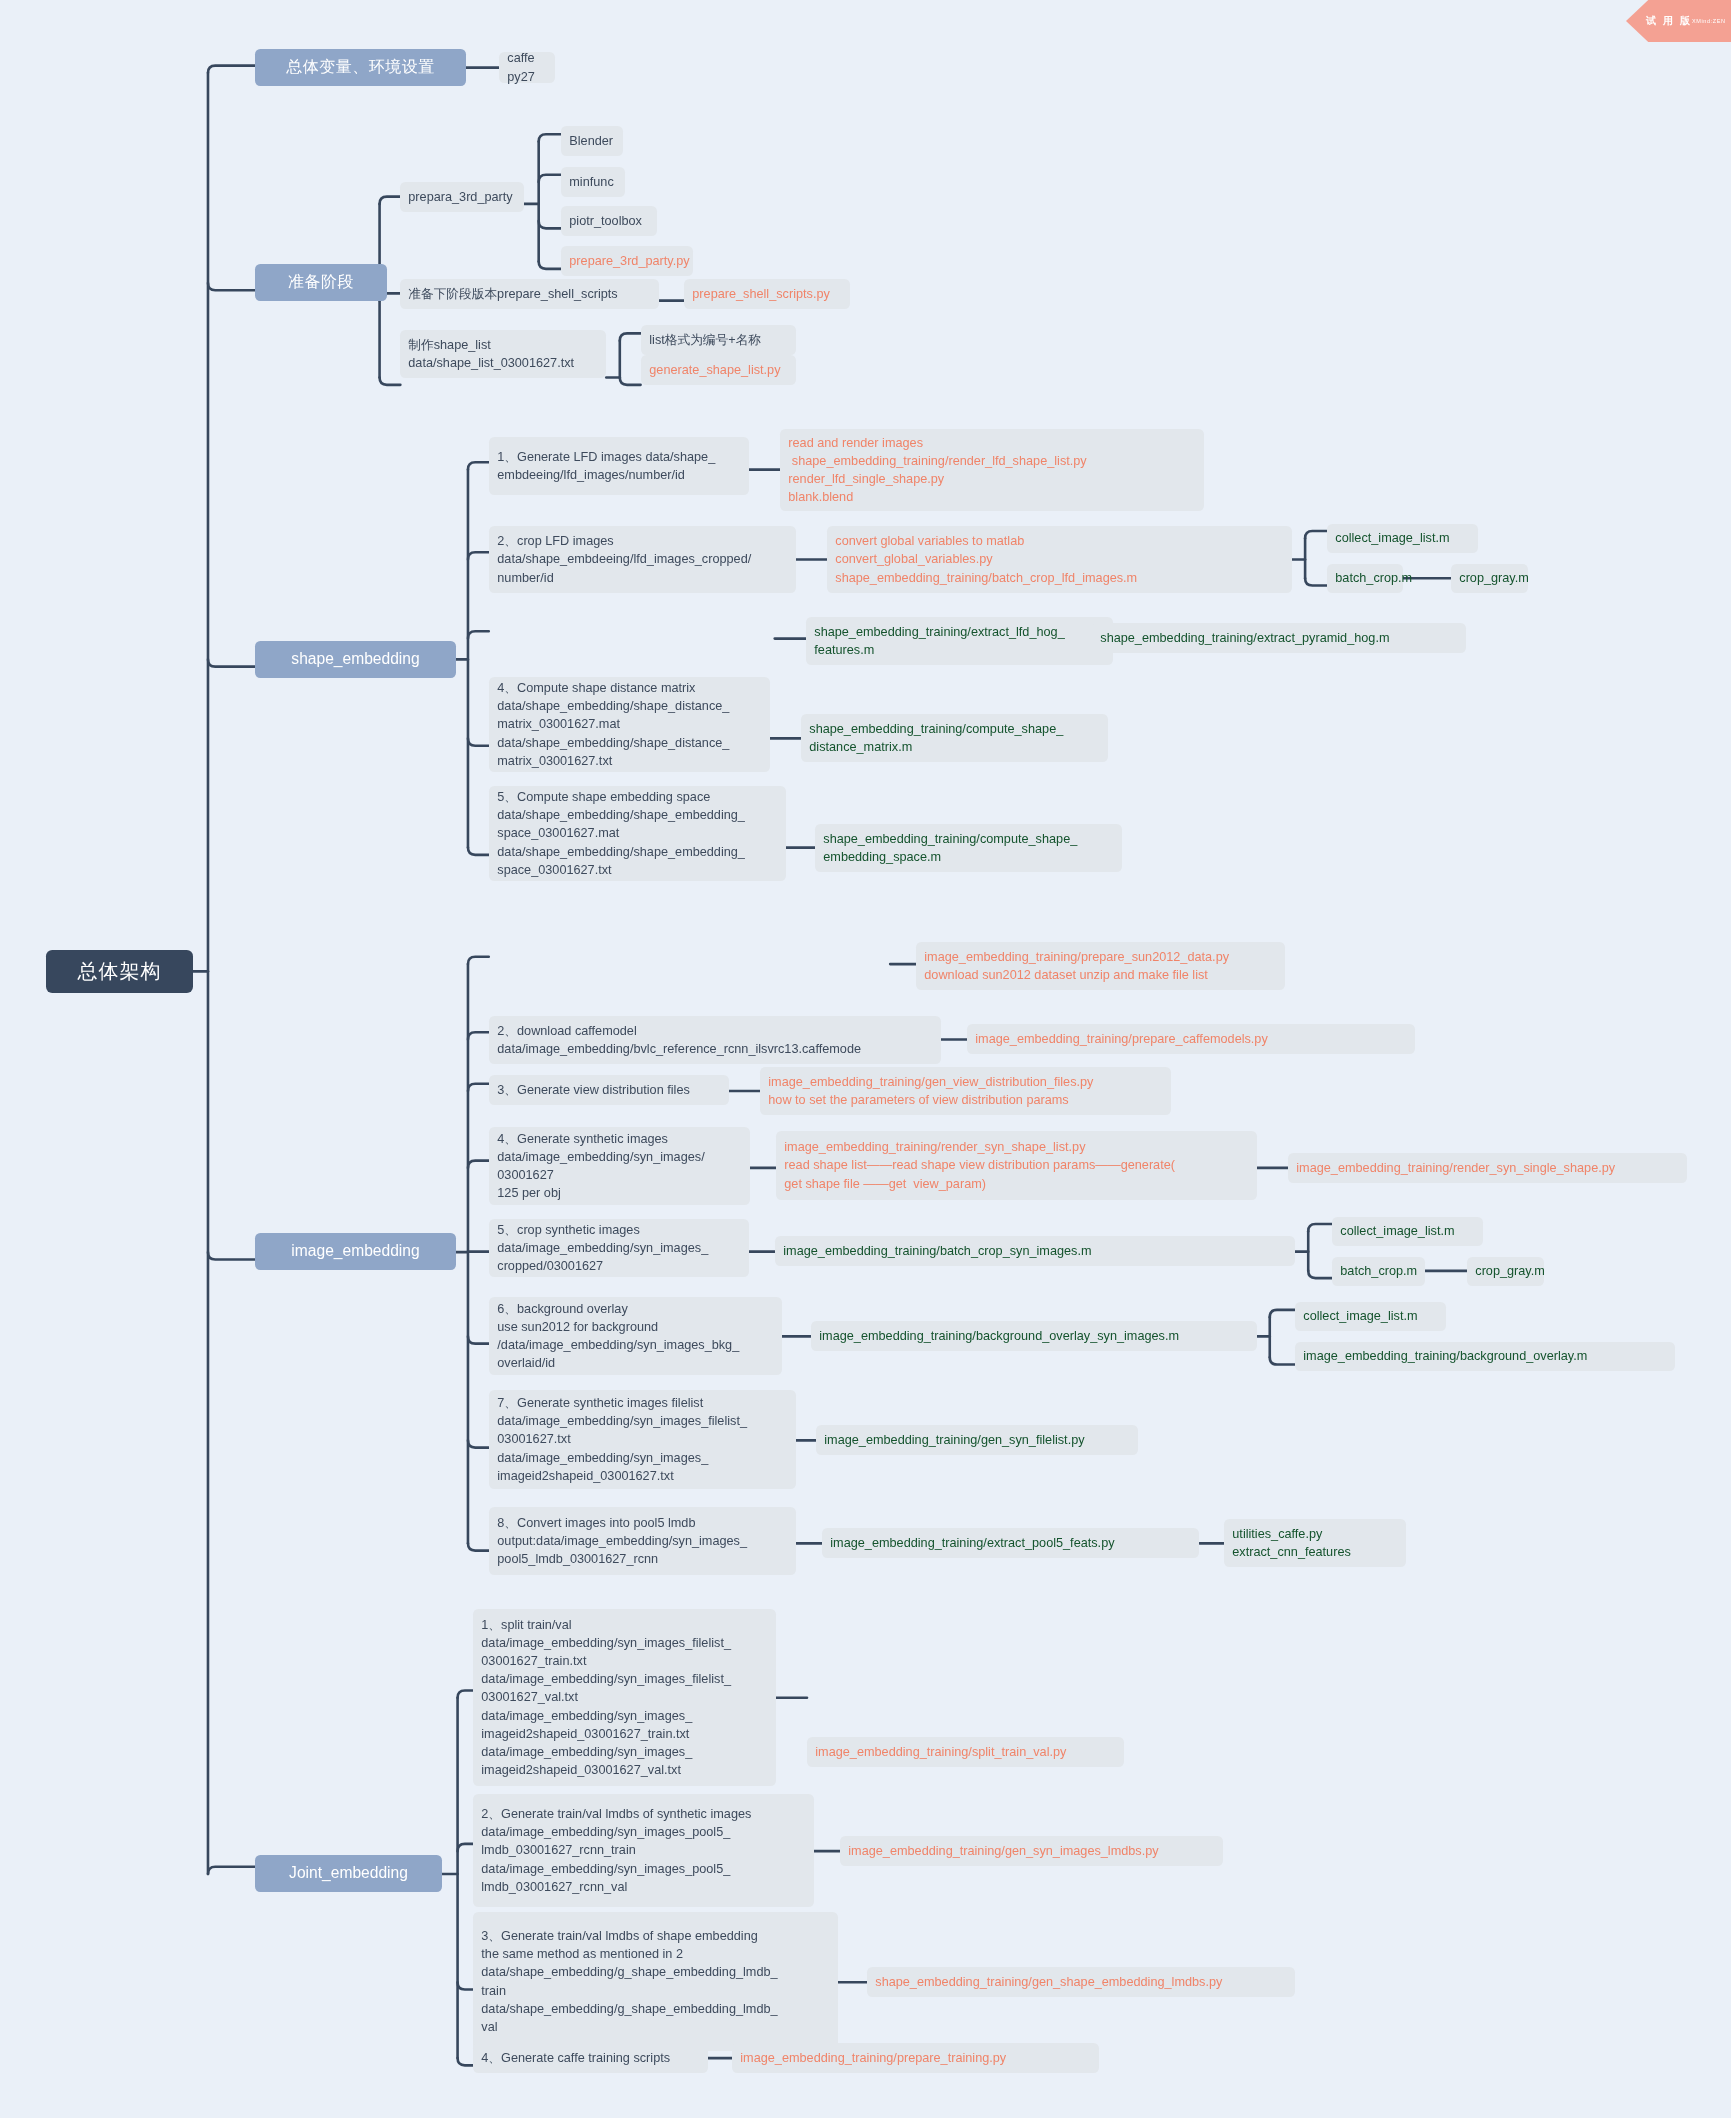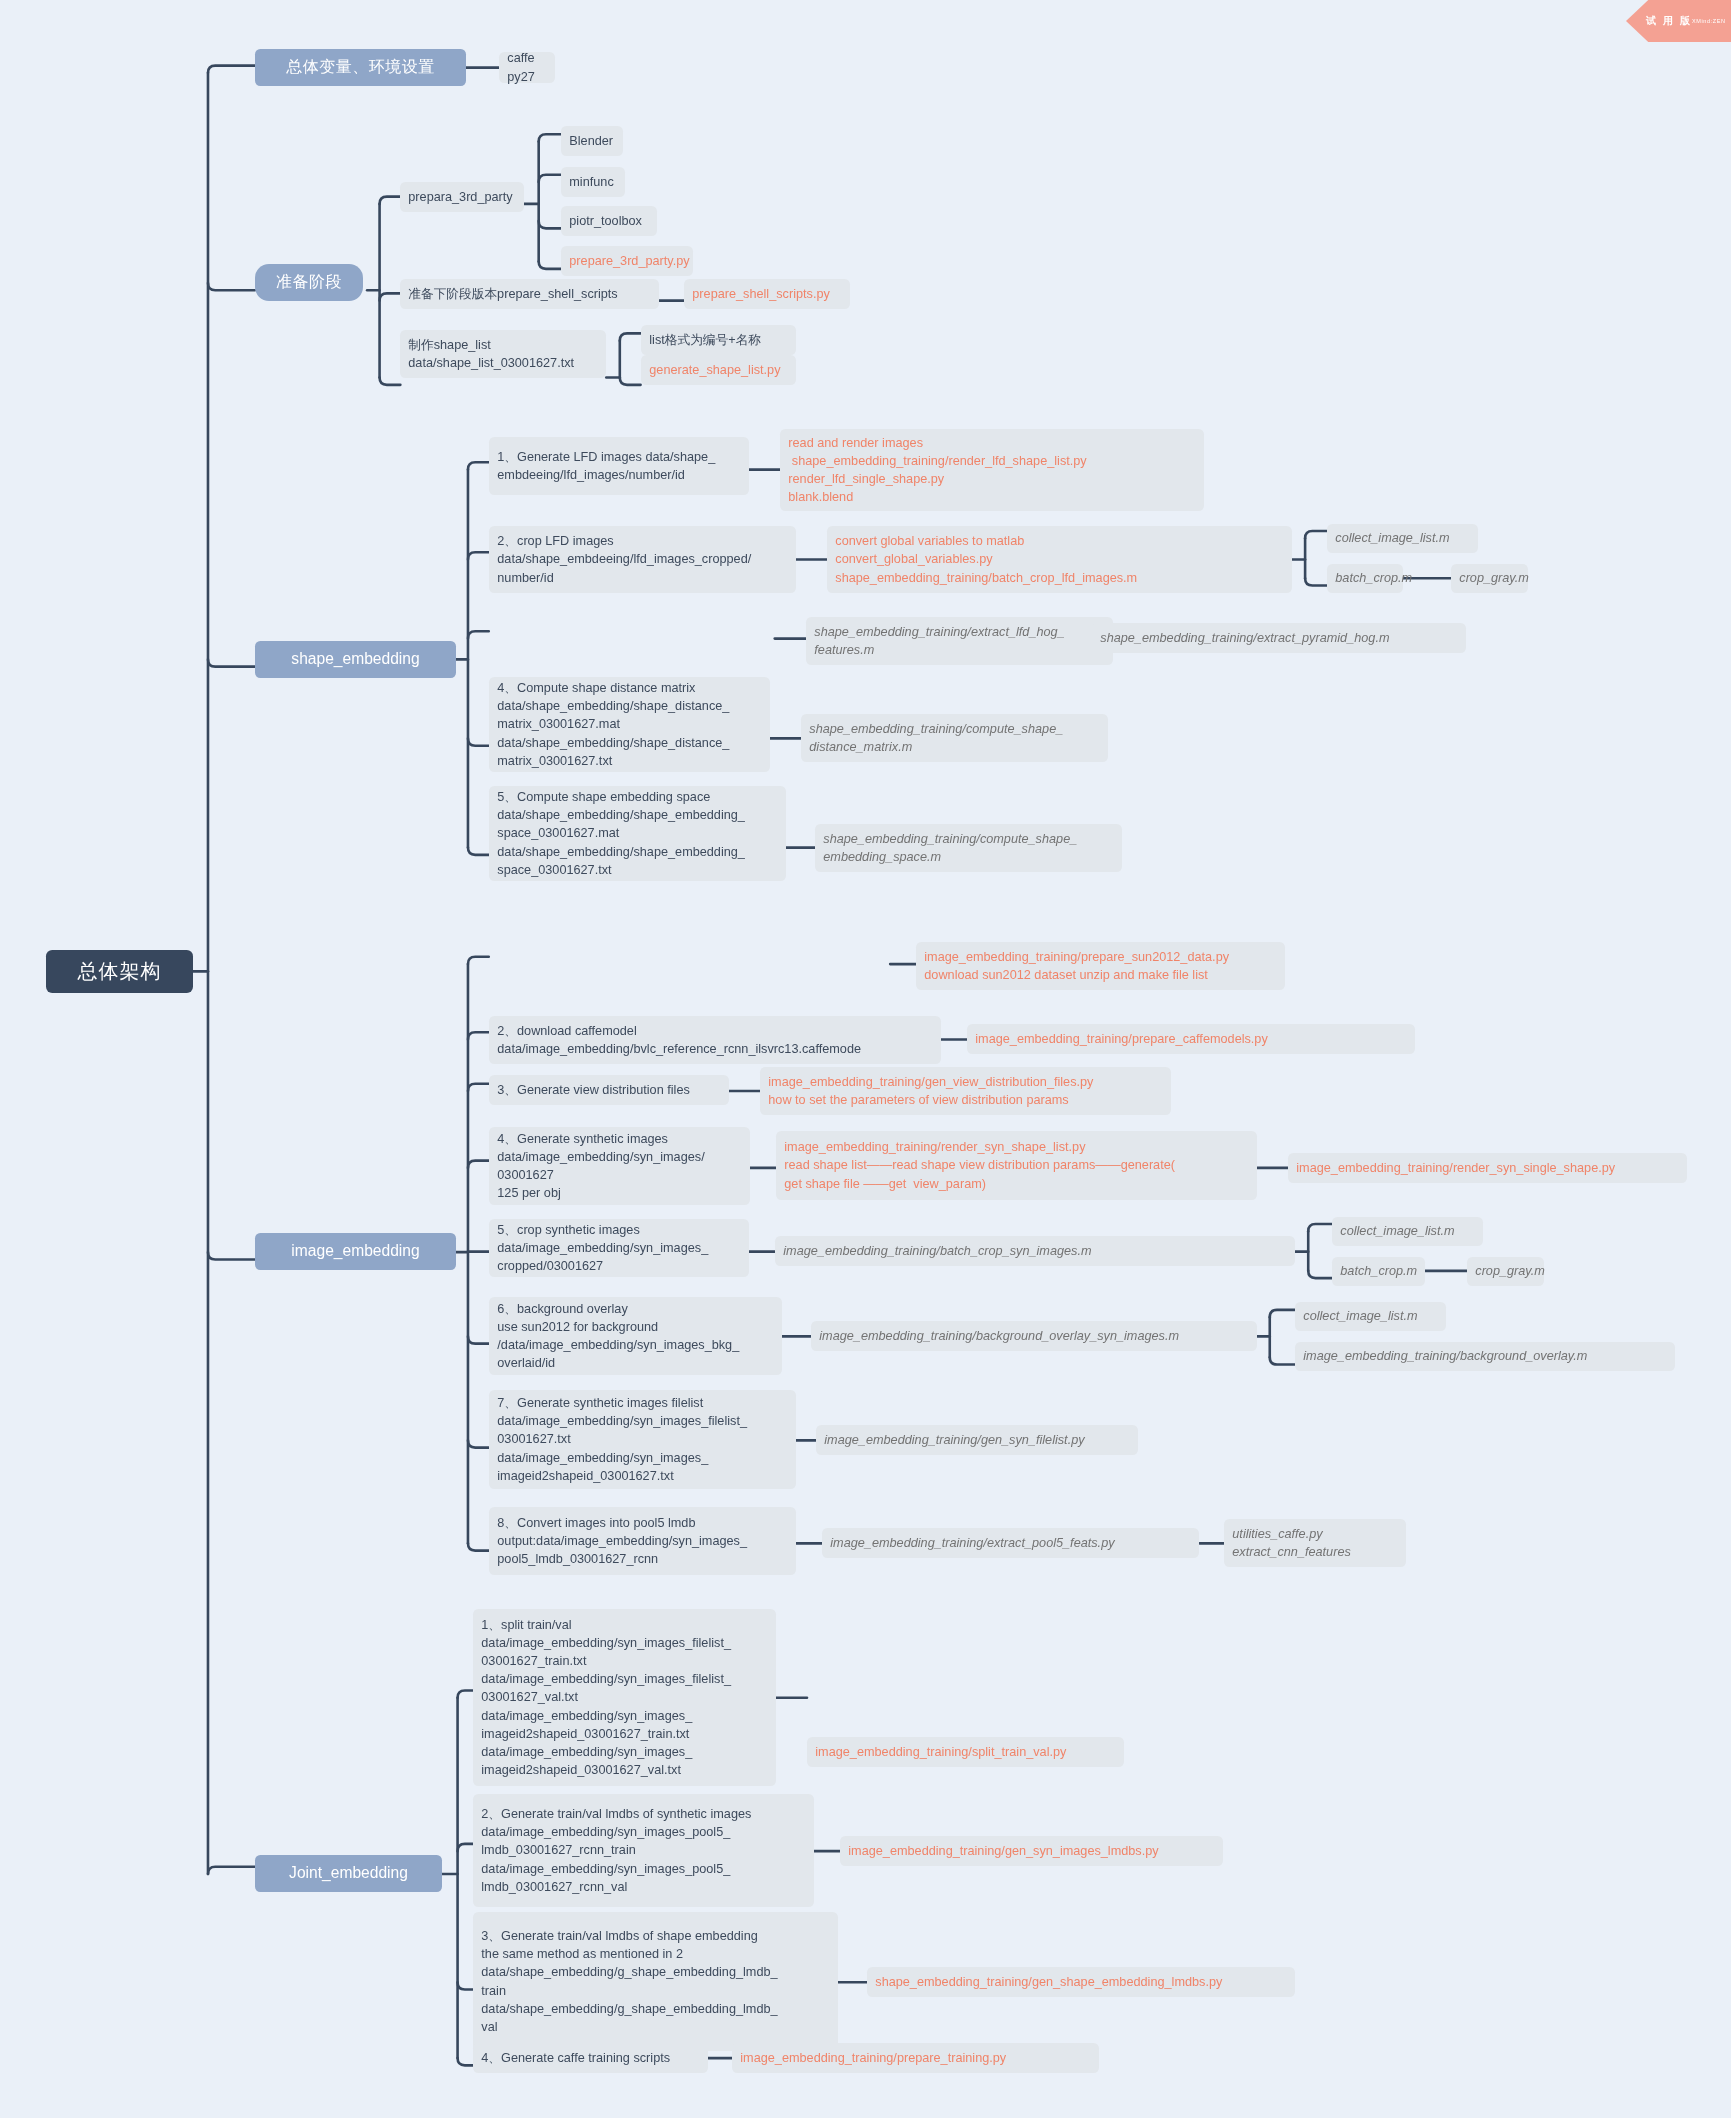--- a/index.html
+++ b/index.html
@@ -50,21 +50,21 @@
   }
   .main.cn{font-size:16px;letter-spacing:0.5px;}
   
   .leaf{
     background:#e2e7ec;
     color:#3d4a5c;
     font-size:12.7px;
     padding:6.8px 8.3px;
   }
   .leaf.red{color:#f08469;}
-  .leaf.teal{color:#737373;font-style:italic;}
+  .leaf.teal{color:#14532d;}
   .watermark{
     position:absolute;
     top:0;right:0;
     width:106px;height:42px;
     background:#f4a193;
     -webkit-clip-path:polygon(21% 0%,100% 0%,100% 100%,21% 100%,0% 50%);
     clip-path:polygon(21% 0%,100% 0%,100% 100%,21% 100%,0% 50%);
     color:#ffffff;
     display:flex;
     flex-direction:row;
@@ -198,21 +198,21 @@
   <div class="watermark">
     <div class="wm1">试 用 版</div>
     <div class="wm2">XMind:ZEN</div>
   </div>
 
   <div class="node root" style="left:46px;top:950px;width:147px;height:43px;">总体架构</div>
 
   <div class="node main cn" style="left:255px;top:49px;width:211px;height:37px;">总体变量、环境设置</div>
   <div class="node leaf" style="left:499px;top:52px;width:56px;height:31px;">caffe py27</div>
 
-  <div class="node main cn" style="left:255px;top:264px;width:108px;height:37px;border-radius:14px;">准备阶段</div>
+  <div class="node main cn" style="left:255px;top:264px;width:132px;height:37px;">准备阶段</div>
 
   <div class="node leaf" style="left:400px;top:182px;width:124px;height:30px;">prepara_3rd_party</div>
 
   <div class="node leaf" style="left:561px;top:126px;width:62px;height:30px;">Blender</div>
   <div class="node leaf" style="left:561px;top:167px;width:64px;height:30px;">minfunc</div>
   <div class="node leaf" style="left:561px;top:206px;width:96px;height:30px;">piotr_toolbox</div>
   <div class="node leaf red" style="left:561px;top:246px;width:132px;height:30px;">prepare_3rd_party.py</div>
 
   <div class="node leaf" style="left:400px;top:279px;width:259px;height:30px;">准备下阶段版本prepare_shell_scripts</div>
   <div class="node leaf red" style="left:684px;top:279px;width:166px;height:30px;">prepare_shell_scripts.py</div>

